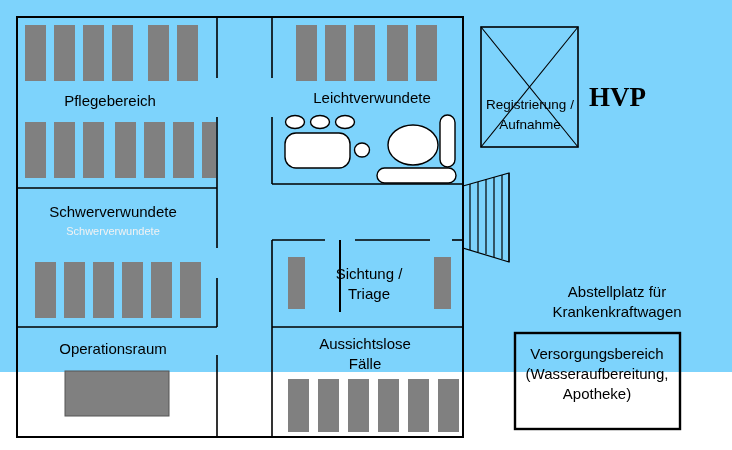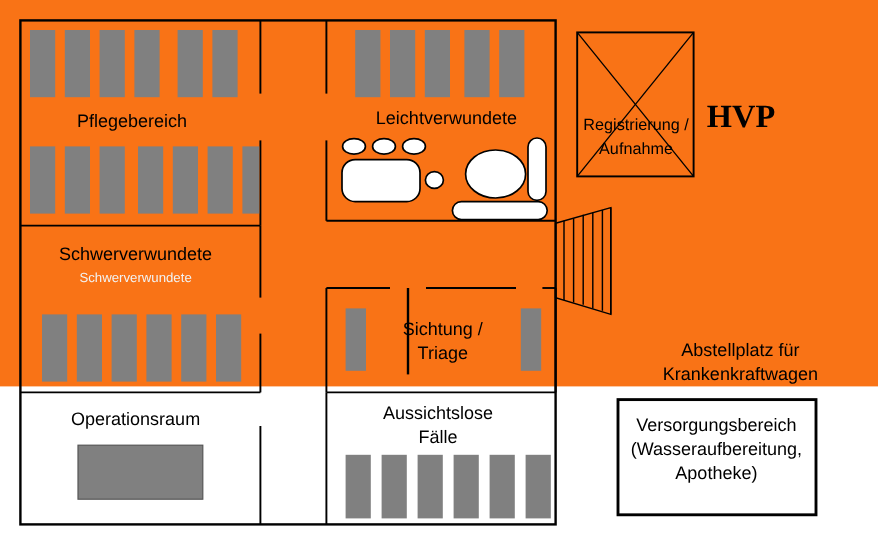--- a/index.html
+++ b/index.html
@@ -9,22 +9,22 @@
   }
   body {
     width: 732px;
     height: 450px;
     overflow: hidden;
     font-family: "Liberation Sans", sans-serif;
   }
   #plan-root {
     position: relative;
     width: 732px;
-    height: 322px;
-    background: #f97316;
+    height: 372px;
+    background: #7dd3fc;
   }
   svg.plan {
     display: block;
     width: 732px;
     height: 450px;
   }
   .wall {
     stroke: #000000;
     fill: none;
     stroke-width: 2;

